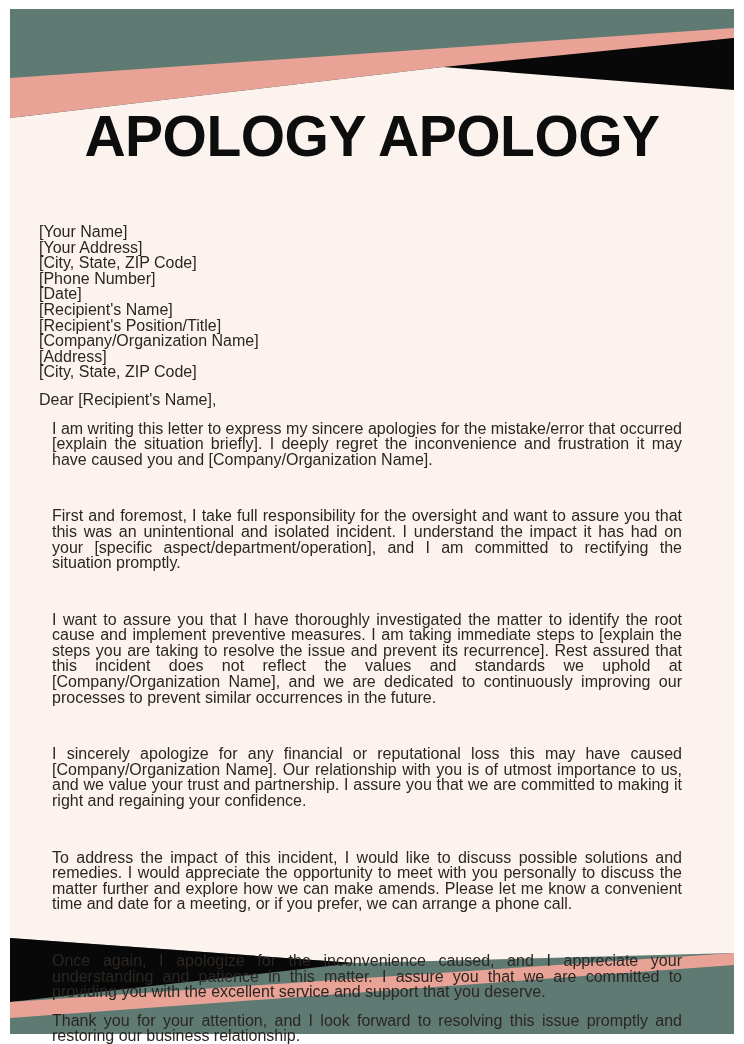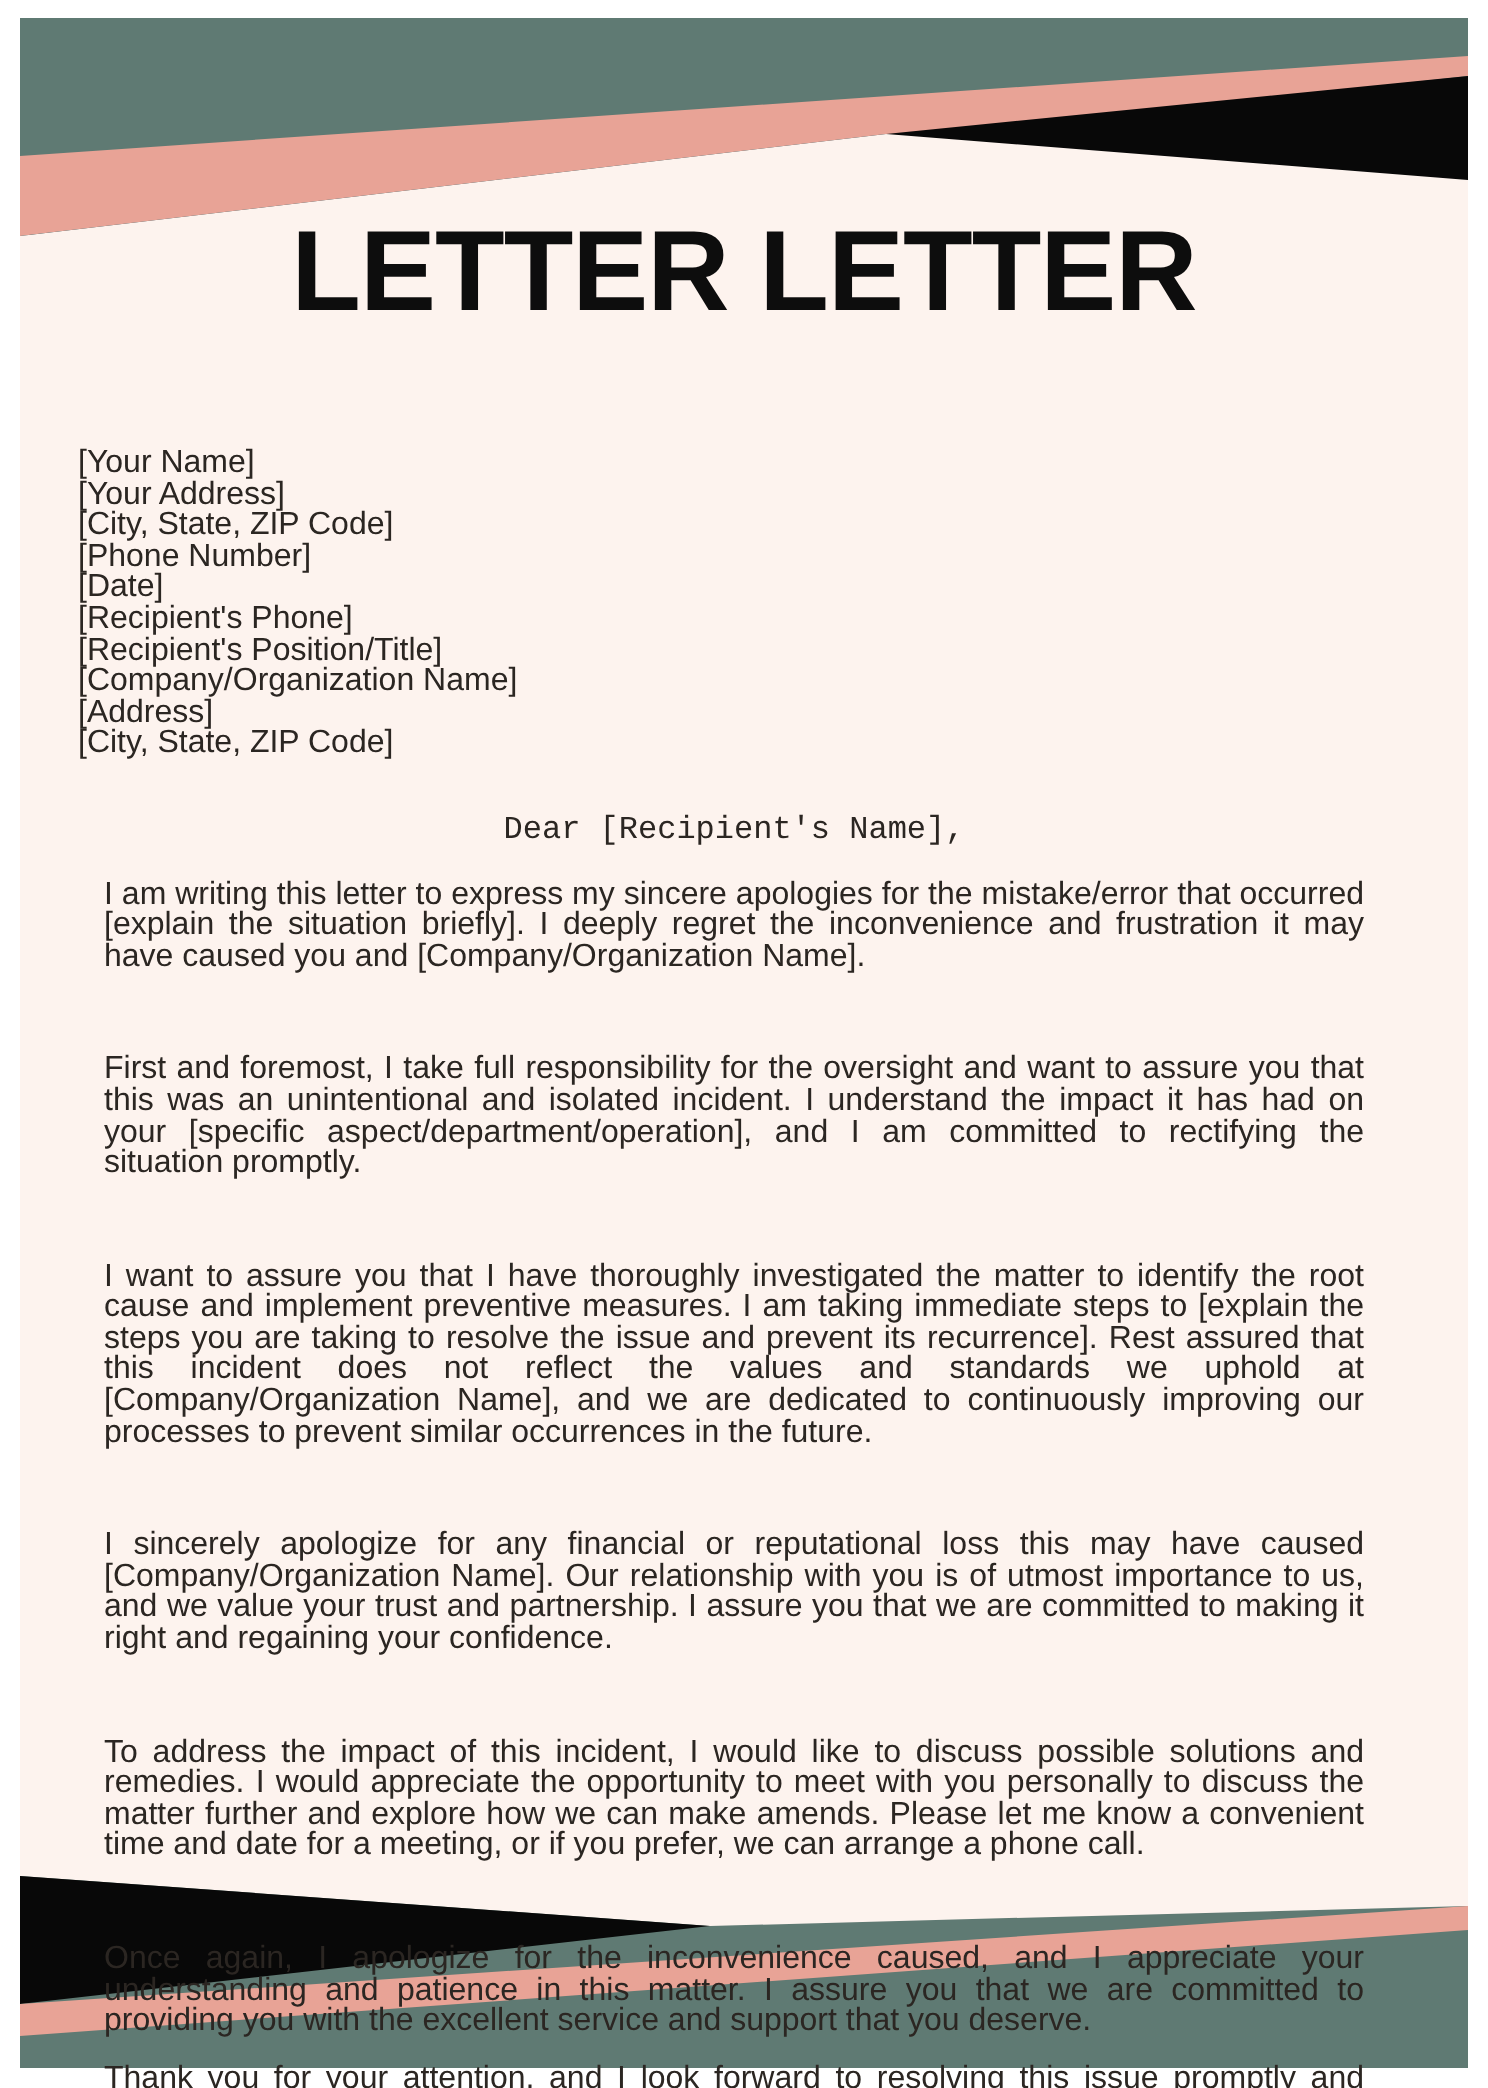--- a/index.html
+++ b/index.html
@@ -72,23 +72,22 @@
     height: 12px;
   }
   .para {
     text-align: justify;
     margin: 13px;
   }
   .para-gap {
     height: 15px;
   }
   .salutation {
-    margin: 16px;
-    text-align: center;
-    font-family: Liberation Mono, monospace;
+    margin: 0;
+    text-align: left;
   }
   .sig-line {
     display: block;
     white-space: nowrap;
   }
 </style>
 </head>
 <body>
 
 <div id="page">
@@ -105,31 +104,31 @@
 
     <polygon points="0,109 433,58 724,81 724,944 345,954 0,929" fill="#fdf3ee"></polygon>
 
     <polygon points="0,929 345,954 0,993" fill="#080808"></polygon>
 
     <polygon points="0,993 724,944 724,956 0,1009" fill="#e8a396"></polygon>
   </svg>
 
   <div id="content">
 
-    <div id="letter-title">LETTER LETTER</div>
+    <div id="letter-title">APOLOGY APOLOGY</div>
 
     <div id="body-area">
 
       <div>
         <span class="addr-line">[Your Name]</span>
         <span class="addr-line">[Your Address]</span>
         <span class="addr-line">[City, State, ZIP Code]</span>
         <span class="addr-line">[Phone Number]</span>
         <span class="addr-line">[Date]</span>
-        <span class="addr-line">[Recipient's Phone]</span>
+        <span class="addr-line">[Recipient's Name]</span>
         <span class="addr-line">[Recipient's Position/Title]</span>
         <span class="addr-line">[Company/Organization Name]</span>
         <span class="addr-line">[Address]</span>
         <span class="addr-line">[City, State, ZIP Code]</span>
       </div>
 
       <div class="block-gap"></div>
 
       <p class="salutation">Dear [Recipient's Name],</p>
       <p class="para">I am writing this letter to express my sincere apologies for the mistake/error that occurred [explain the situation briefly]. I deeply regret the inconvenience and frustration it may have caused you and [Company/Organization Name].</p>

